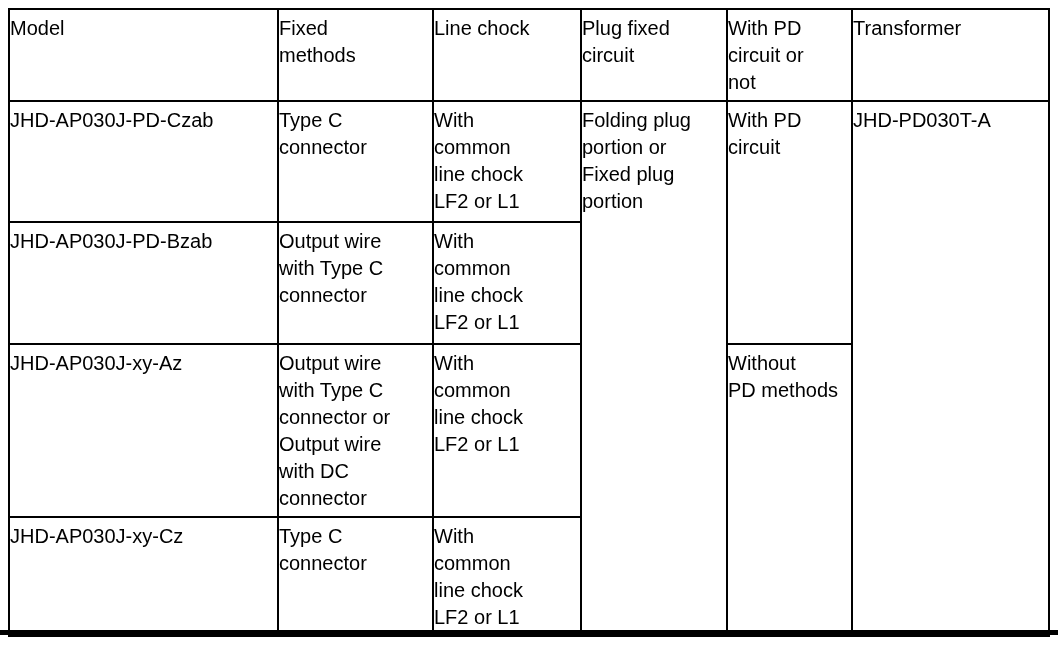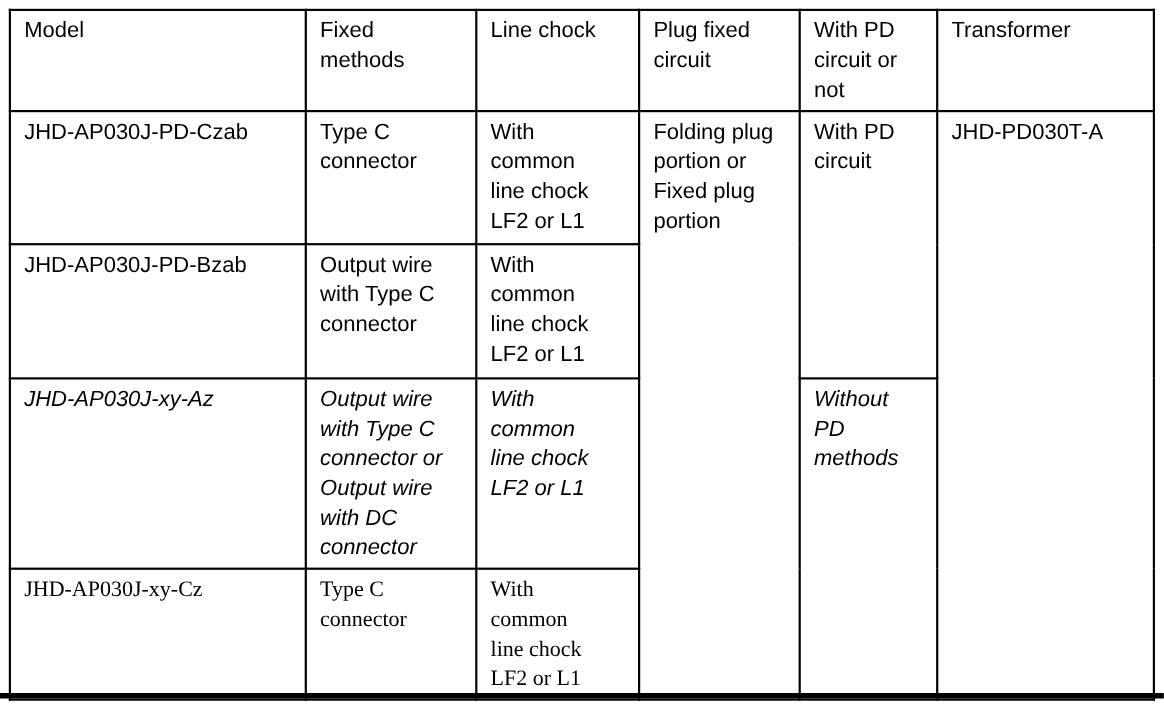--- a/index.html
+++ b/index.html
@@ -19,31 +19,31 @@
     position: absolute;
     left: 8px;
     top: 8px;
     width: 1040px;
     border-collapse: collapse;
     table-layout: fixed;
   }
   table.spec td {
     border: 2px solid #000000;
     vertical-align: top;
-    padding: 5px 6px 4px 12px;
+    padding: 5px 6px 4px 0;
     font-size: 20px;
     line-height: 27px;
     white-space: pre-line;
     overflow: hidden;
   }
   tr.r-head { height: 90px; }
   tr.r-1 { height: 121px; }
   tr.r-2 { height: 122px; }
-  tr.r-3 { height: 173px; font-style: italic; }
-  tr.r-4 { height: 116px; font-family: Liberation Serif, serif; }
+  tr.r-3 { height: 173px; }
+  tr.r-4 { height: 116px; }
   col.c1 { width: 269px; }
   col.c2 { width: 155px; }
   col.c3 { width: 148px; }
   col.c4 { width: 146px; }
   col.c5 { width: 125px; }
   col.c6 { width: 197px; }
   .bottom-rule {
     position: absolute;
     left: 0;
     top: 630px;

